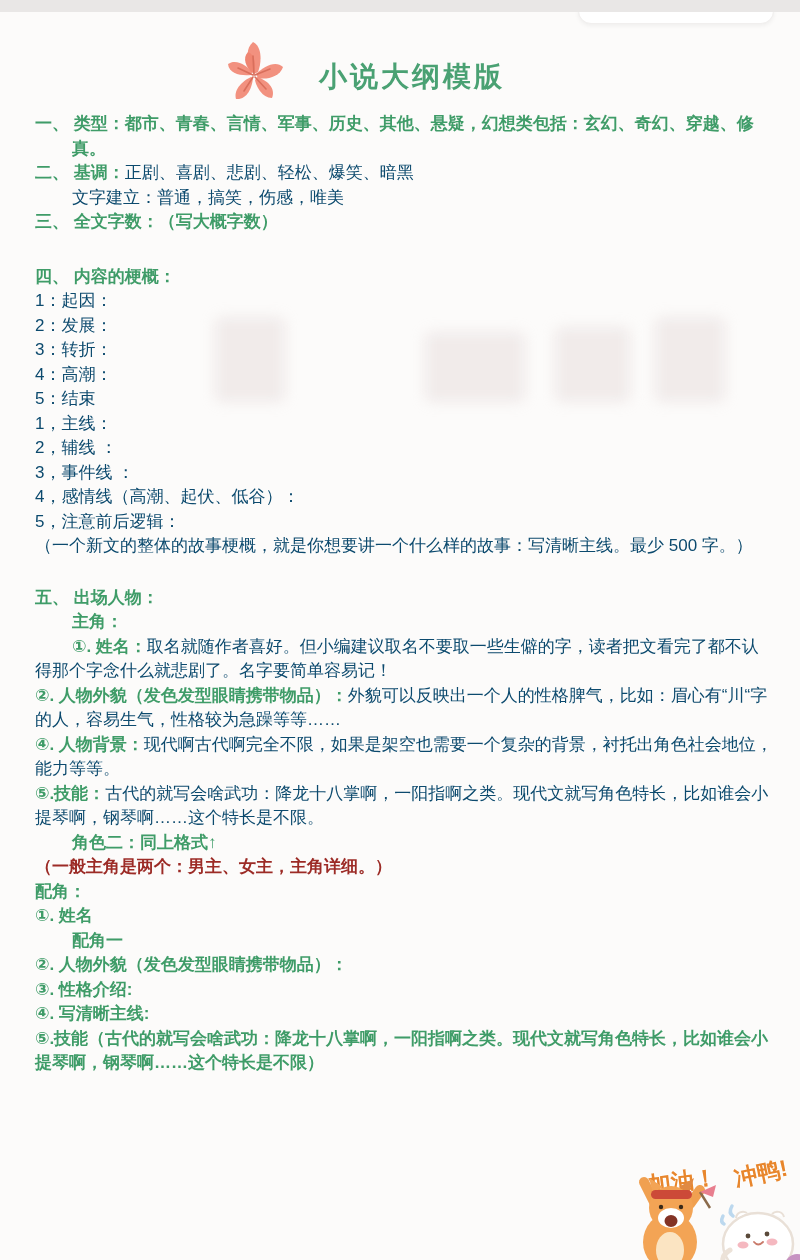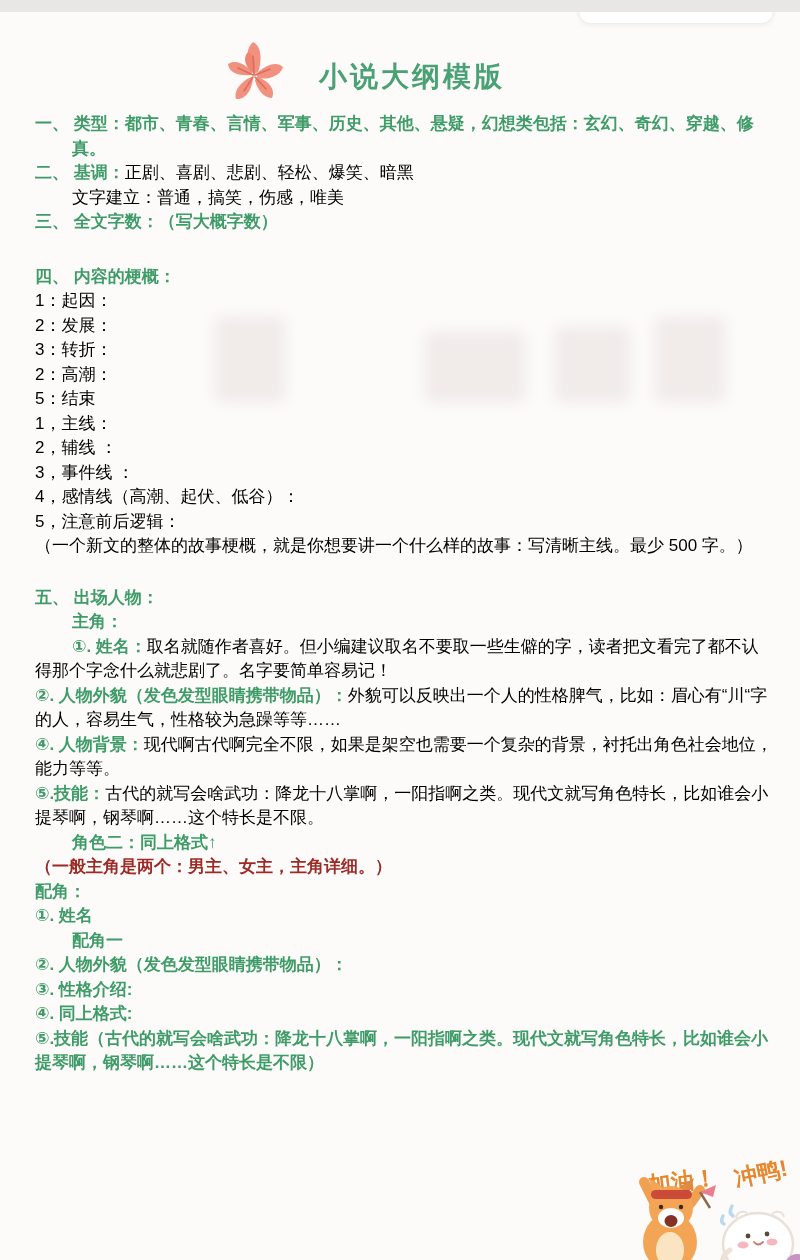--- a/index.html
+++ b/index.html
@@ -46,21 +46,21 @@
     position: absolute; left: 0; top: 0;
     width: 100%;
     padding: 100px 26px 0 35px;
     font-size: 17px;
     line-height: 24.5px;
     word-break: break-all;
     overflow-wrap: anywhere;
   }
   .content p { margin: 0; }
   .g { color: #3f9c68; font-weight: 700; }
-  .k { color: #000000; font-weight: 400; }
+  .k { color: #0c4a6e; font-weight: 400; }
   .r { color: #9c2b26; font-weight: 700; }
 
   .hang { padding-left: 37px; text-indent: -37px; }   
   .ind  { padding-left: 37px; }                        
   .fi   { text-indent: 37px; }                         
   .gap-lg { margin-top: 30px !important; }
   .gap-md { margin-top: 27px !important; }
 
   
   .center-watermark { position: absolute; pointer-events: none; }
@@ -138,21 +138,21 @@
 
     <p class="g hang">一、 类型：都市、青春、言情、军事、历史、其他、悬疑，幻想类包括：玄幻、奇幻、穿越、修真。</p>
     <p><span class="g">二、 基调：</span><span class="k">正剧、喜剧、悲剧、轻松、爆笑、暗黑</span></p>
     <p class="k ind">文字建立：普通，搞笑，伤感，唯美</p>
     <p class="g">三、 全文字数：（写大概字数）</p>
 
     <p class="g gap-lg">四、 内容的梗概：</p>
     <p class="k">1：起因：</p>
     <p class="k">2：发展：</p>
     <p class="k">3：转折：</p>
-    <p class="k">2：高潮：</p>
+    <p class="k">4：高潮：</p>
     <p class="k">5：结束</p>
     <p class="k">1，主线：</p>
     <p class="k">2，辅线 ：</p>
     <p class="k">3，事件线 ：</p>
     <p class="k">4，感情线（高潮、起伏、低谷）：</p>
     <p class="k">5，注意前后逻辑：</p>
     <p class="k">（一个新文的整体的故事梗概，就是你想要讲一个什么样的故事：写清晰主线。最少 500 字。）</p>
 
     <p class="g gap-md">五、 出场人物：</p>
     <p class="g ind">主角：</p>
@@ -160,21 +160,21 @@
     <p><span class="g">②. 人物外貌（发色发型眼睛携带物品）：</span><span class="k">外貌可以反映出一个人的性格脾气，比如：眉心有“川“字的人，容易生气，性格较为急躁等等……</span></p>
     <p><span class="g">④. 人物背景：</span><span class="k">现代啊古代啊完全不限，如果是架空也需要一个复杂的背景，衬托出角色社会地位，能力等等。</span></p>
     <p><span class="g">⑤.技能：</span><span class="k">古代的就写会啥武功：降龙十八掌啊，一阳指啊之类。现代文就写角色特长，比如谁会小提琴啊，钢琴啊……这个特长是不限。</span></p>
     <p class="g ind">角色二：同上格式↑</p>
     <p class="r">（一般主角是两个：男主、女主，主角详细。）</p>
     <p class="g">配角：</p>
     <p class="g">①. 姓名</p>
     <p class="g ind">配角一</p>
     <p class="g">②. 人物外貌（发色发型眼睛携带物品）：</p>
     <p class="g">③. 性格介绍:</p>
-    <p class="g">④. 同上格式:</p>
+    <p class="g">④. 写清晰主线:</p>
     <p class="g">⑤.技能（古代的就写会啥武功：降龙十八掌啊，一阳指啊之类。现代文就写角色特长，比如谁会小提琴啊，钢琴啊……这个特长是不限）</p>
 
   </div>
 
   <div class="sticker">
     <span class="cheer-text cheer-1">加油！</span>
     <span class="cheer-text cheer-2">冲鸭!</span>
     <svg width="210" height="104" viewBox="0 0 210 104">
 
       <g>

